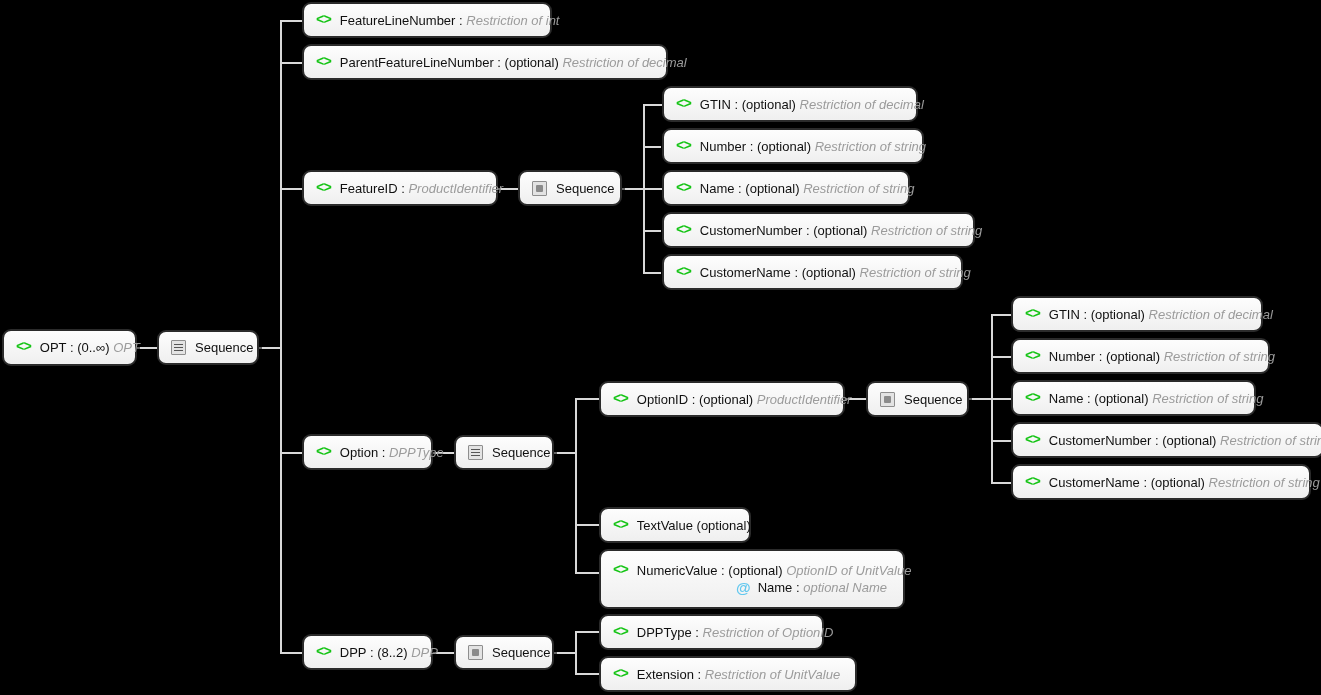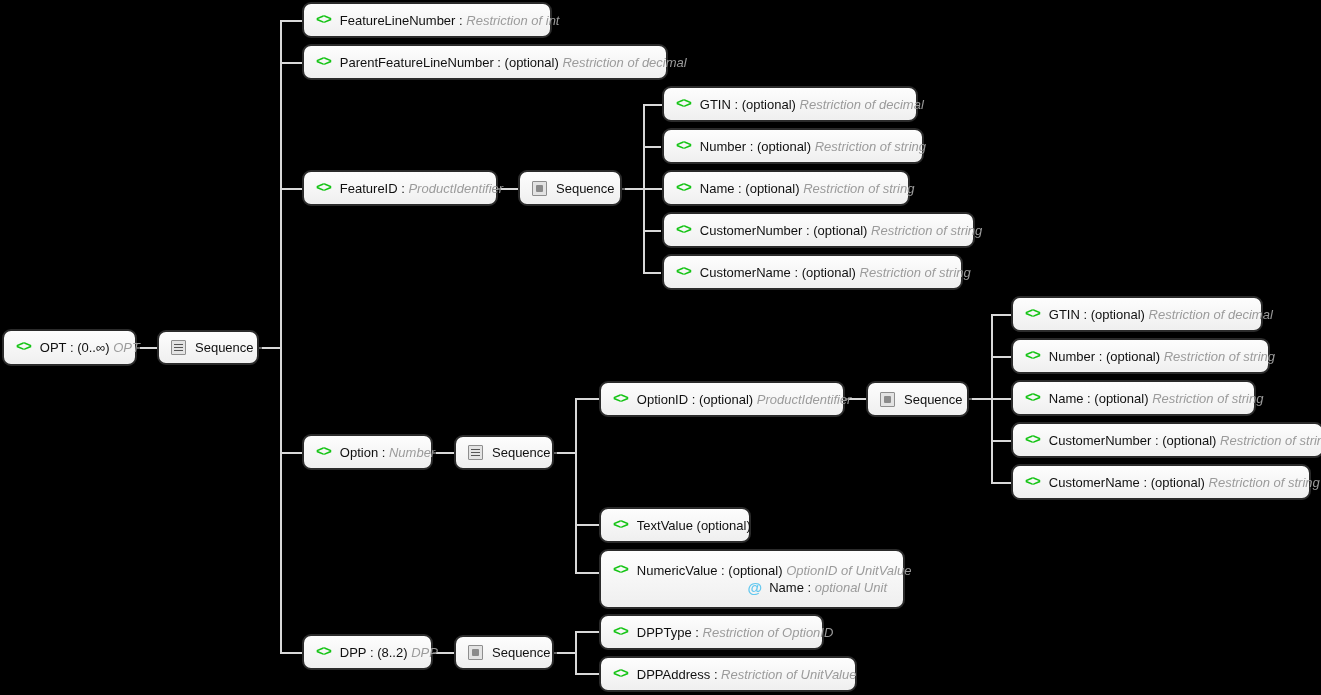--- a/index.html
+++ b/index.html
@@ -259,21 +259,21 @@
       <span class="icon-el">&lt;&gt;</span>
       <span class="lbl"><span>CustomerName : </span><span class="occ">(optional)</span> <span class="type">Restriction of string</span></span>
     </div>
       </div>
   </div>
 
   <div class="node" style="left:302px; top:434px; width:131px; height:36px;">
     <div class="rows">
         <div class="row">
       <span class="icon-el">&lt;&gt;</span>
-      <span class="lbl"><span>Option : </span><span class="type">Number</span></span>
+      <span class="lbl"><span>Option : </span><span class="type">DPPType</span></span>
     </div>
       </div>
   </div>
 
   <div class="node" style="left:454px; top:435px; width:100px; height:35px;">
     <div class="rows">
         <div class="row">
       <span class="icon-seq expanded"></span>
       <span class="lbl">Sequence</span>
     </div>
@@ -353,21 +353,21 @@
   </div>
 
   <div class="node" style="left:599px; top:549px; width:306px; height:60px;">
     <div class="rows">
       <div class="row">
         <span class="icon-el">&lt;&gt;</span>
         <span class="lbl"><span>NumericValue : </span><span class="occ">(optional)</span> <span class="type">OptionID of UnitValue</span></span>
       </div>
       <div class="row attr-row">
         <span class="icon-attr">@</span>
-        <span class="lbl"><span>Name : </span><span class="type">optional Unit</span></span>
+        <span class="lbl"><span>Name : </span><span class="type">optional Name</span></span>
       </div>
     </div>
   </div>
 
   <div class="node" style="left:302px; top:634px; width:131px; height:36px;">
     <div class="rows">
         <div class="row">
       <span class="icon-el">&lt;&gt;</span>
       <span class="lbl"><span>DPP : </span><span class="occ">(8..2)</span> <span class="type">DPP</span></span>
     </div>
@@ -389,18 +389,18 @@
       <span class="icon-el">&lt;&gt;</span>
       <span class="lbl"><span>DPPType : </span><span class="type">Restriction of OptionID</span></span>
     </div>
       </div>
   </div>
 
   <div class="node" style="left:599px; top:656px; width:258px; height:36px;">
     <div class="rows">
         <div class="row">
       <span class="icon-el">&lt;&gt;</span>
-      <span class="lbl"><span>DPPAddress : </span><span class="type">Restriction of UnitValue</span></span>
+      <span class="lbl"><span>Extension : </span><span class="type">Restriction of UnitValue</span></span>
     </div>
       </div>
   </div>
 
 </div>
 
 </body></html>

